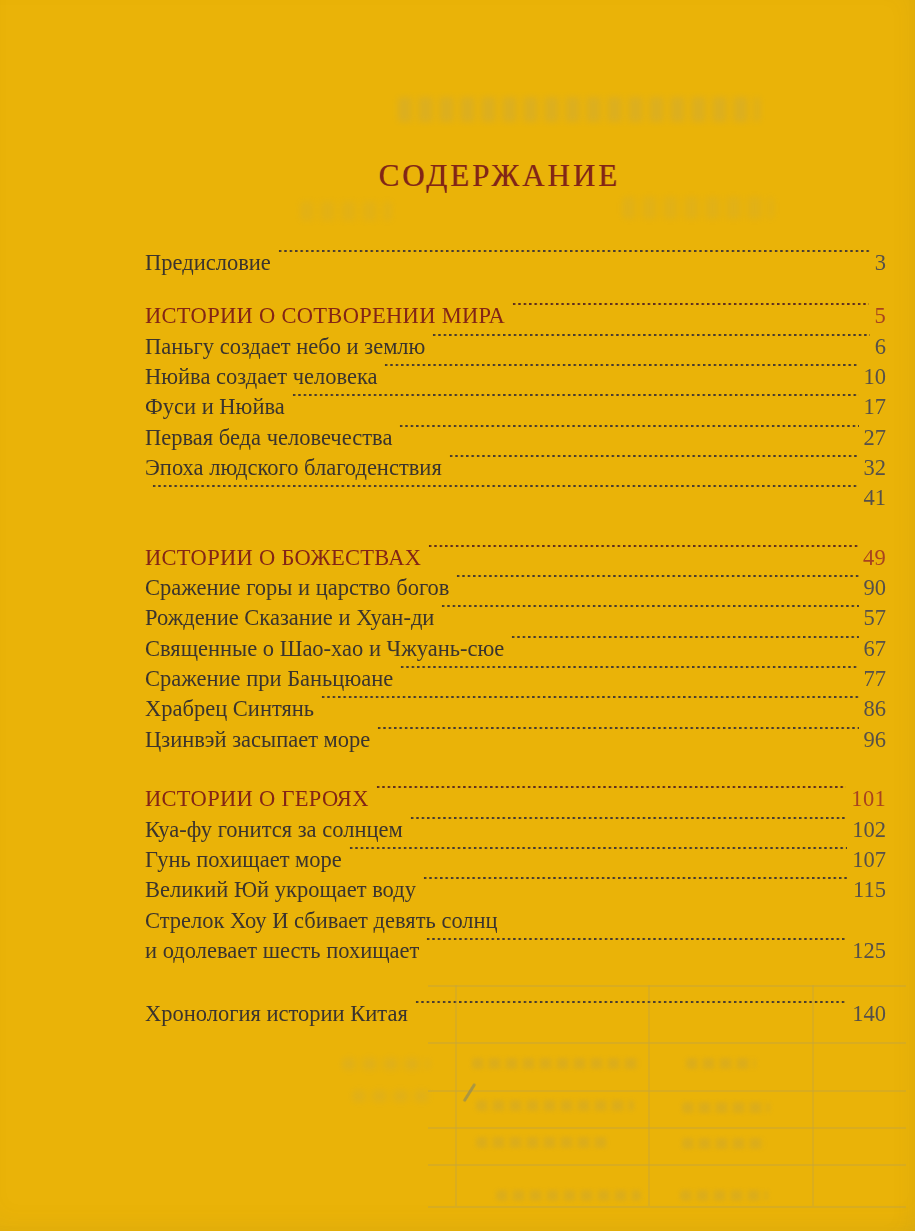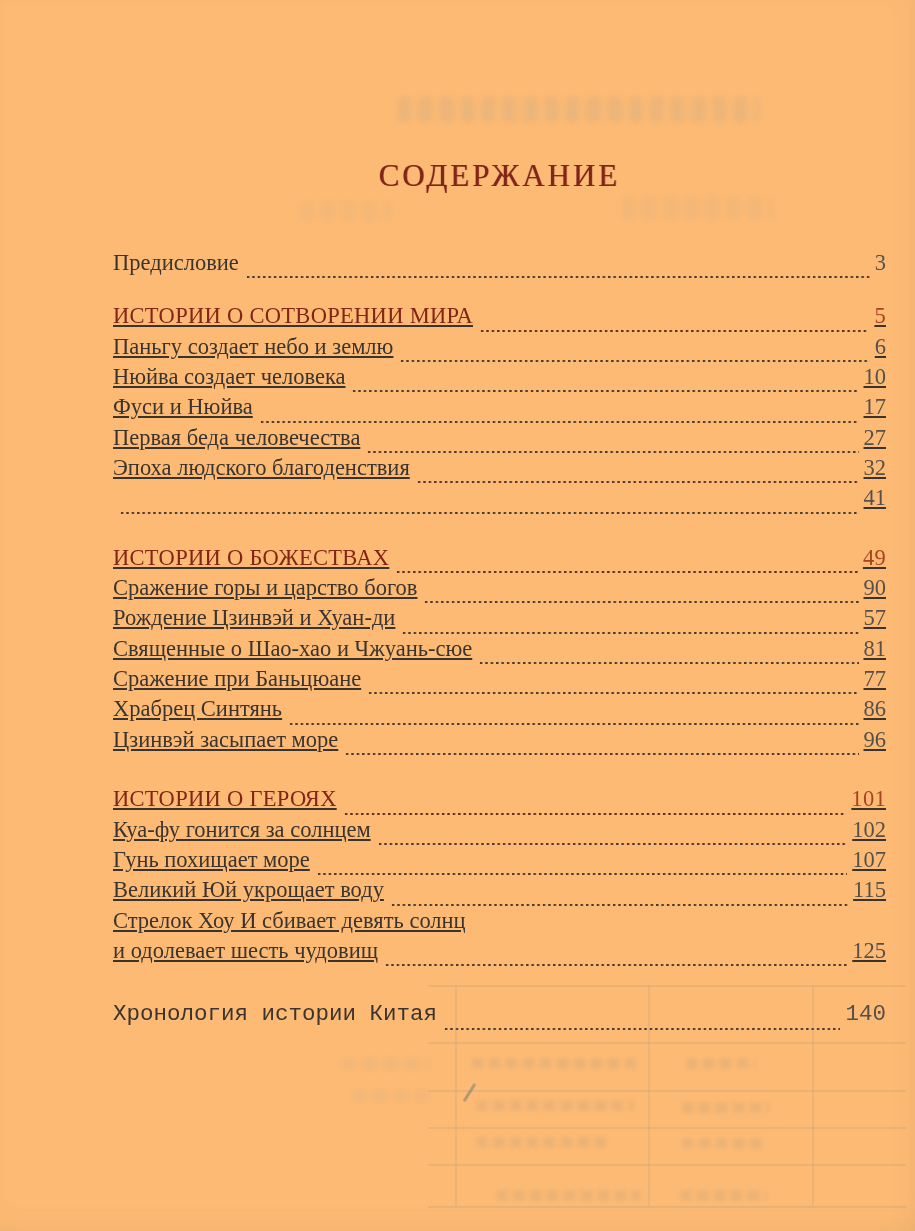--- a/index.html
+++ b/index.html
@@ -5,21 +5,21 @@
   html, body {
     margin: 0; padding: 0;
     width: 915px; height: 1231px;
     background: #ffffff;
     overflow: hidden;
     font-family: "Liberation Serif", "DejaVu Serif", serif;
   }
   .page {
     position: relative;
     width: 915px; height: 1231px;
-    background: #fdba74;
+    background: #eab308;
     box-shadow: inset -16px 0 34px -26px rgba(95,95,88,.14),
                 inset 0 -20px 36px -26px rgba(95,95,88,.12);
   }
 
   
   .title {
     position: absolute;
     left: 113px; width: 773px; top: 158px;
     margin: 0;
     text-align: center;
@@ -33,23 +33,24 @@
   
   .toc {
     position: absolute;
     left: 113px; width: 773px; top: 248px;
     font-size: 22.5px;
     line-height: 30.35px;
     color: var(--text, #3b342e);
   }
   .row {
     display: flex;
-    align-items: flex-end;
+    align-items: flex-start;
     height: 30.35px;
     white-space: nowrap;
+    margin-left: 32px;
   }
   .row .label { flex: 0 0 auto; }
   .leader {
     flex: 1 1 auto;
     min-width: 12px;
     height: 4px;
     margin: 0 5px 0 7px;
     position: relative;
     top: 1px;
     background: radial-gradient(circle at 2px 2px, var(--dots,#473a30) 1.15px, transparent 1.5px) repeat-x left bottom;
@@ -58,22 +59,22 @@
   .num { flex: 0 0 auto; color: var(--number, #55504a); }
 
   .row.heading { color: var(--accent, #8b2a1c); letter-spacing: .3px; }
   .row.heading .leader {
     background: radial-gradient(circle at 2px 2px, var(--heading-dots,#5d2d1e) 1.15px, transparent 1.5px) repeat-x left bottom;
     background-size: 5.4px 4px;
   }
   .row.heading .num { color: var(--accent-number, #a8431f); }
 
   .section:first-child { margin-top: 23px; }
-  .section { margin-top: 29px; text-decoration: underline; }
-  .row.chrono { margin-top: 33px; font-family: Liberation Mono, monospace; }
+  .section { margin-top: 29px; }
+  .row.chrono { margin-top: 33px; }
 
   
   .smudge {
     position: absolute;
     border-radius: 4px;
     filter: blur(3px);
     background: repeating-linear-gradient(90deg,
       rgba(150,155,147,.40) 0 13px, rgba(150,155,147,.05) 13px 21px);
   }
   .s-top1 { left: 398px; top: 97px;  width: 362px; height: 25px; opacity: .42; }
@@ -167,28 +168,28 @@
             <span class="label">ИСТОРИИ О БОЖЕСТВАХ</span>
             <span class="leader"></span>
             <span class="num">49</span>
           </div>
           <div class="row">
             <span class="label">Сражение горы и царство богов</span>
             <span class="leader"></span>
             <span class="num">90</span>
           </div>
           <div class="row">
-            <span class="label">Рождение Цзинвэй и Хуан-ди</span>
+            <span class="label">Рождение Сказание и Хуан-ди</span>
             <span class="leader"></span>
             <span class="num">57</span>
           </div>
           <div class="row">
             <span class="label">Священные о Шао-хао и Чжуань-сюе</span>
             <span class="leader"></span>
-            <span class="num">81</span>
+            <span class="num">67</span>
           </div>
           <div class="row">
             <span class="label">Сражение при Баньцюане</span>
             <span class="leader"></span>
             <span class="num">77</span>
           </div>
           <div class="row">
             <span class="label">Храбрец Синтянь</span>
             <span class="leader"></span>
             <span class="num">86</span>
@@ -217,21 +218,21 @@
           </div>
           <div class="row">
             <span class="label">Великий Юй укрощает воду</span>
             <span class="leader"></span>
             <span class="num">115</span>
           </div>
           <div class="row">
             <span class="label">Стрелок Хоу И сбивает девять солнц</span>
           </div>
           <div class="row">
-            <span class="label">и одолевает шесть чудовищ</span>
+            <span class="label">и одолевает шесть похищает</span>
             <span class="leader"></span>
             <span class="num">125</span>
           </div>
         </div>
       </div>
 
     <div class="row chrono">
       <span class="label">Хронология истории Китая</span>
       <span class="leader"></span>
       <span class="num">140</span>

